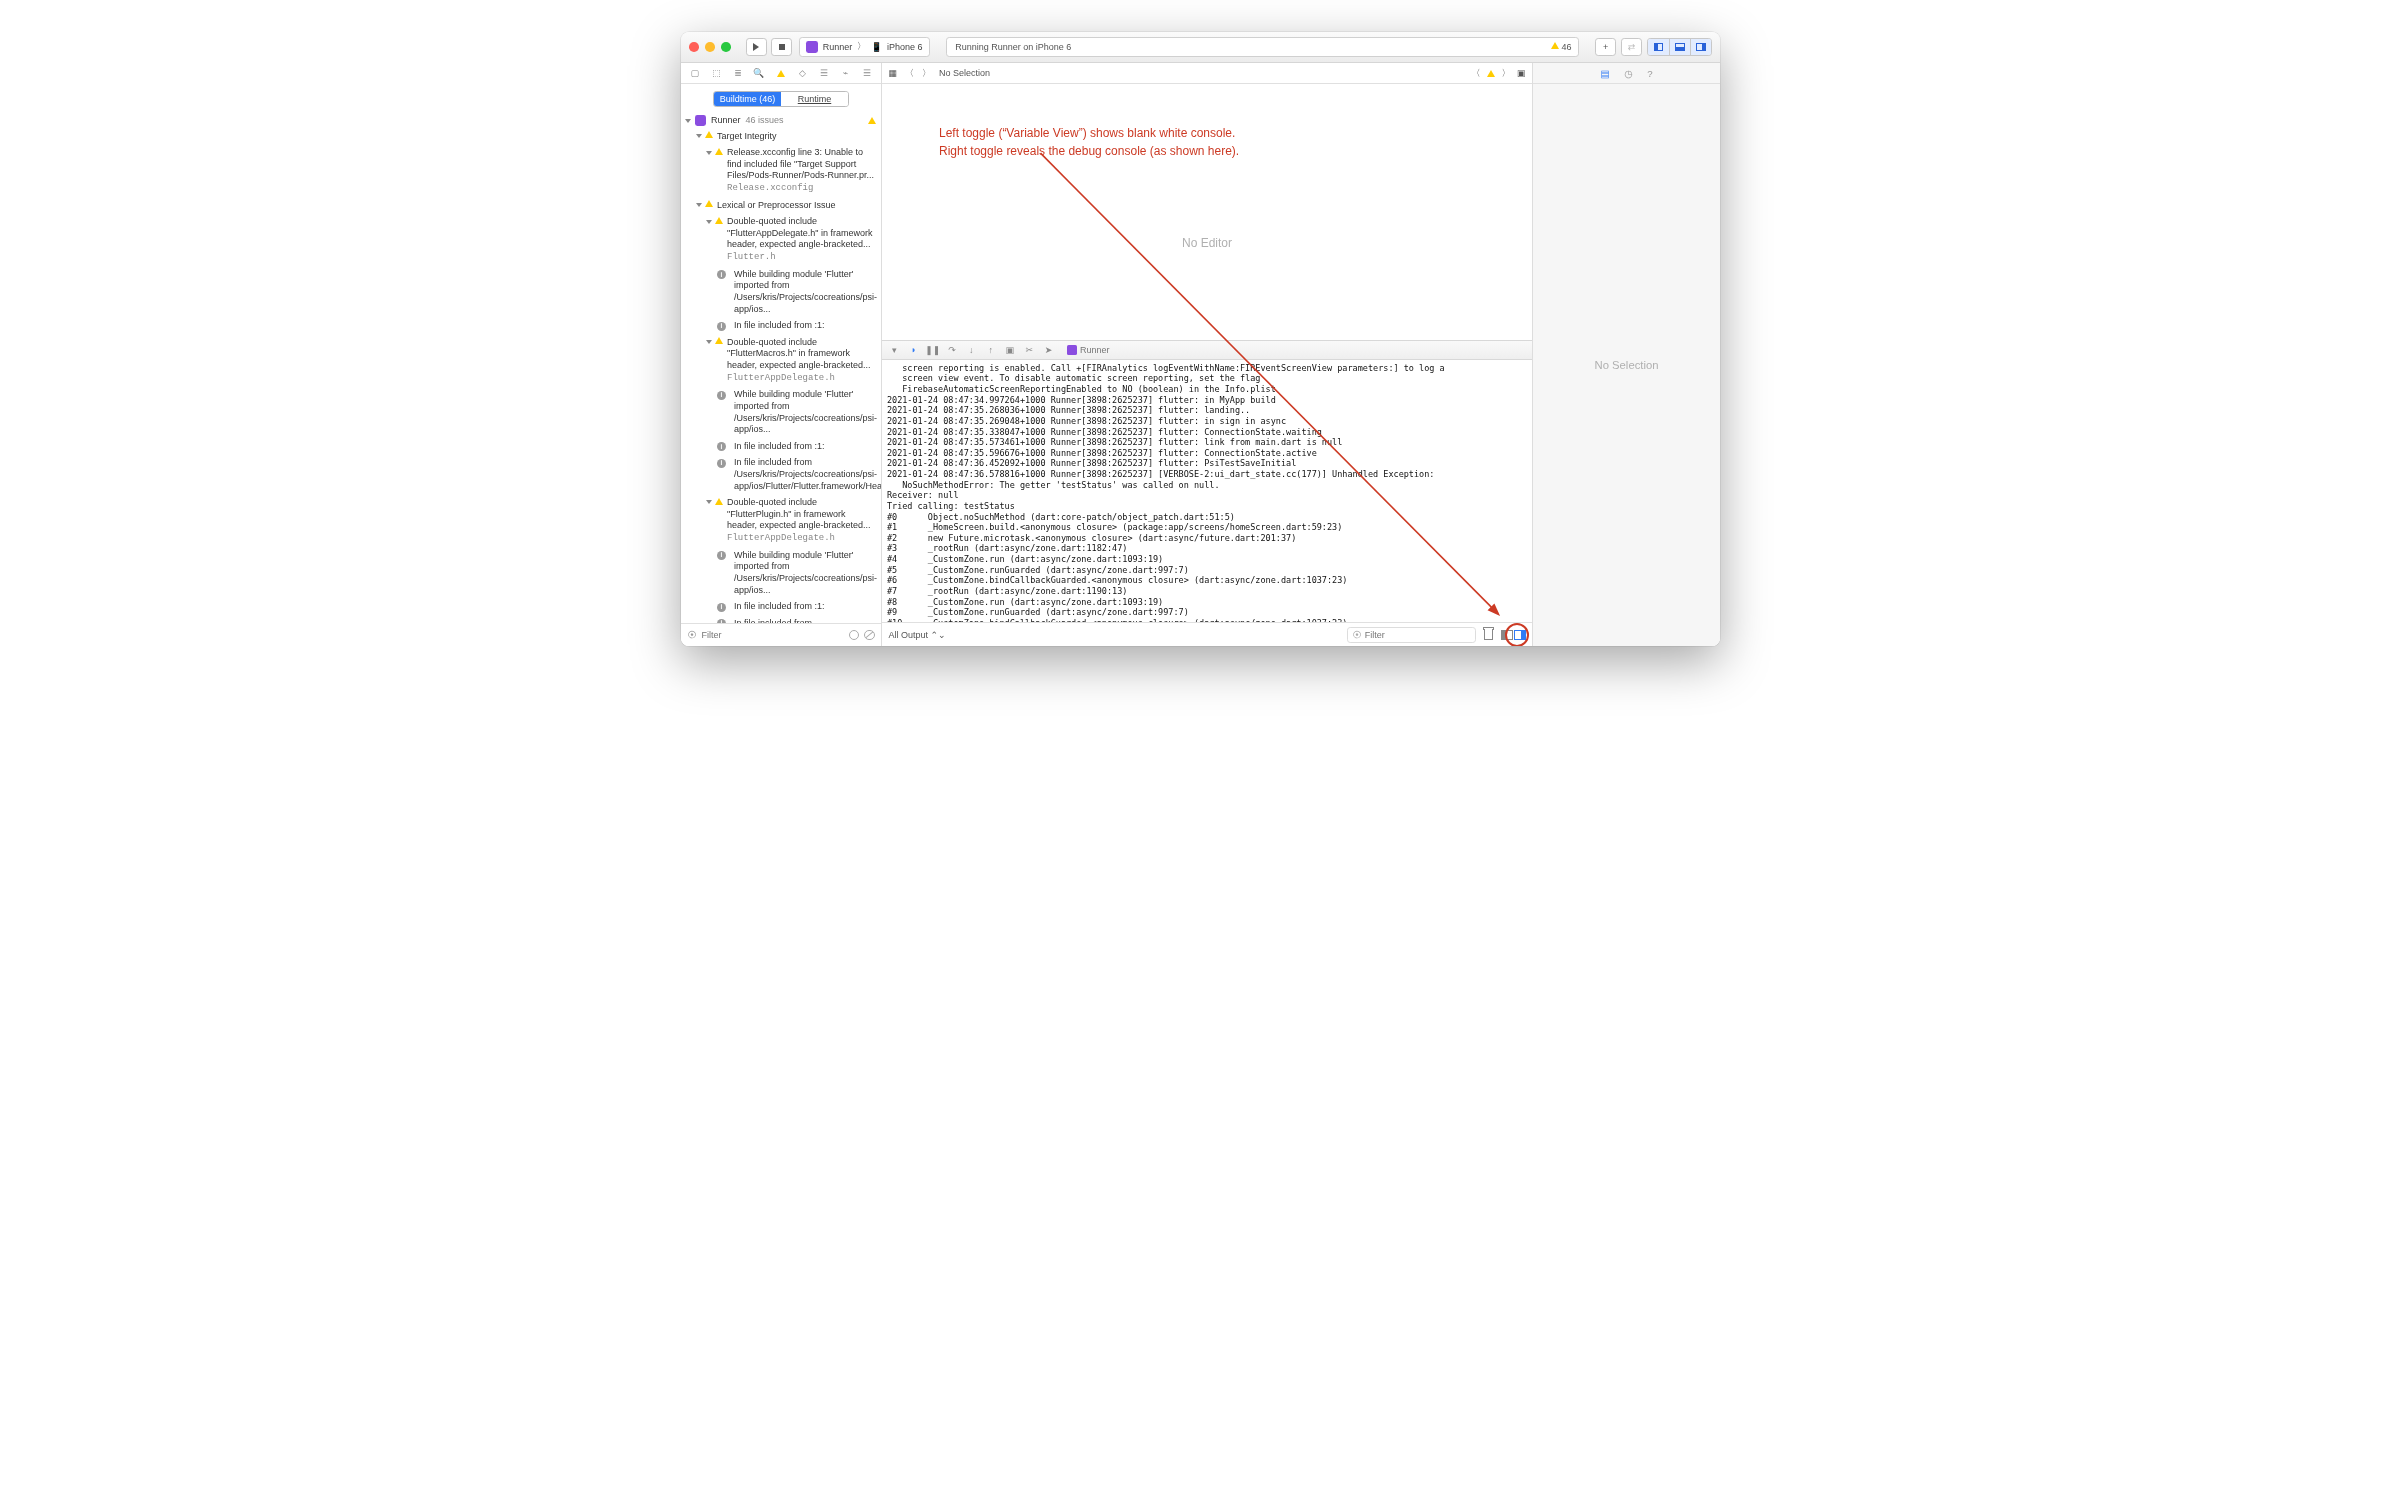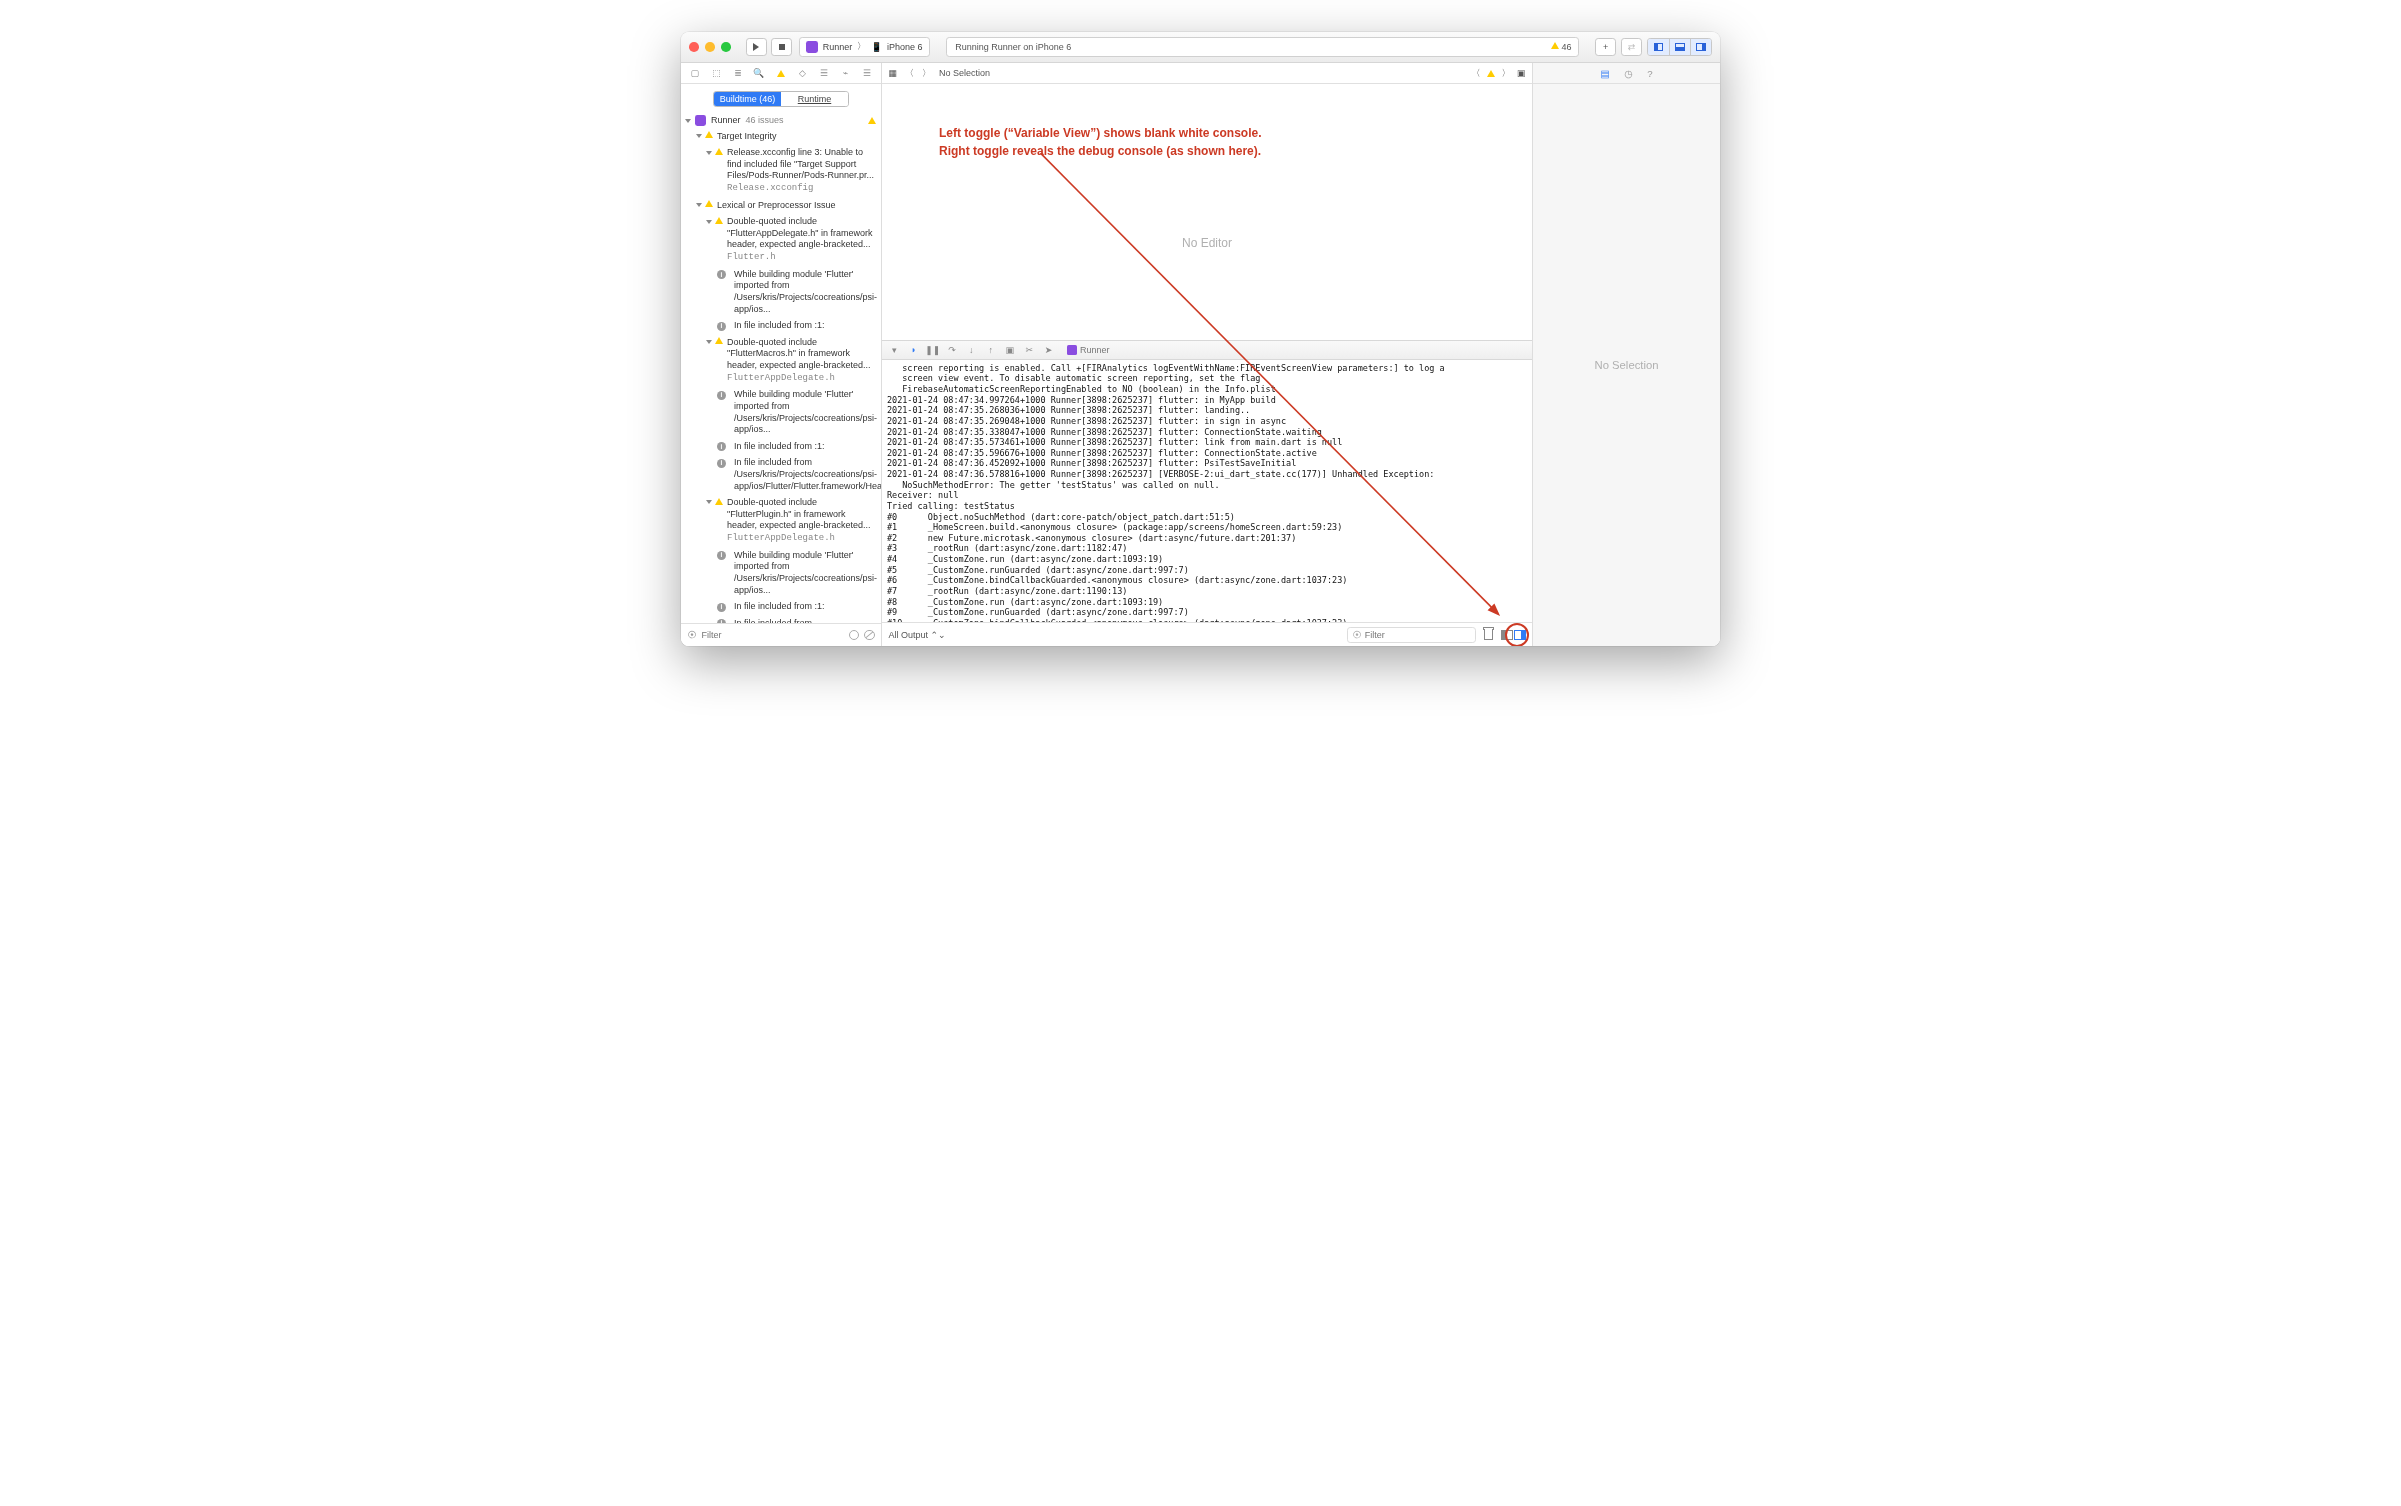--- a/index.html
+++ b/index.html
@@ -82,21 +82,21 @@
   .clock-ico,.noentry-ico{width:10.5px;height:10.5px;border:1px solid #aaa;border-radius:50%;}
   .noentry-ico{position:relative;}
   .noentry-ico::after{content:"";position:absolute;width:100%;height:1px;background:#aaa;top:50%;left:0;transform:translateY(-50%) rotate(-40deg);}
 
   
   .center { flex:1; display:flex; flex-direction:column; }
   .jumpbar { height:21px; border-bottom:0.8px solid #e0e0e0; display:flex;align-items:center; padding:0 6.5px; font-size:9px; color:#555; gap:8px; }
   .jumpbar .right{margin-left:auto;display:flex;gap:6.5px;align-items:center;}
   .editor-area { flex:1 0 auto; min-height:194px; position:relative; background:#fff; overflow:hidden; }
   .no-editor { position:absolute; left:50%; top:62%; transform:translate(-50%,-50%); color:#b0b0b0; font-size:12px; }
-  .annotation { color:#cc3a24; font-size:12px; line-height:1.5; position:absolute; left:57px; top:40px;font-weight:bold; }
+  .annotation { color:#cc3a24; font-size:12px; line-height:1.5; position:absolute; left:57px; top:40px; }
   .debug-toolbar { height:19.4px; background:linear-gradient(#f9f9f9,#efefef); border-top:0.8px solid #d8d8d8; border-bottom:0.8px solid #d8d8d8; display:flex;align-items:center; padding:0 6.5px; gap:8px; font-size:9px; color:#777;}
   .dbg-ico{width:11.3px;height:11.3px;display:flex;align-items:center;justify-content:center;color:#888;}
   .dbg-ico.blue{color:#2f7af5;}
   .console { flex:1; background:#fff; overflow:auto; padding:3.2px 4.9px; font-family: Menlo, Consolas, monospace; font-size:8.5px; line-height:1.25; color:#111; white-space:pre; border-bottom:0.8px solid #e0e0e0; min-height:259px;}
   .console-footer { height:22.7px; display:flex;align-items:center; padding:0 6.5px; font-size:9px; color:#555; gap:8px; }
   .console-footer .out-sel{display:flex;align-items:center;gap:2.4px;}
   .console-footer .spacer{flex:1;}
   .cf-filter{border:0.8px solid #ddd;border-radius:3.2px;height:16px;width:129px;display:flex;align-items:center;padding:0 4.9px;gap:3.2px;color:#aaa;font-size:9px;}
   .cf-filter input{border:none;outline:none;width:100%;font-size:9px;}
   .trash-ico{width:9.7px;height:11.3px;border:1px solid #888;border-top:none;position:relative;}

